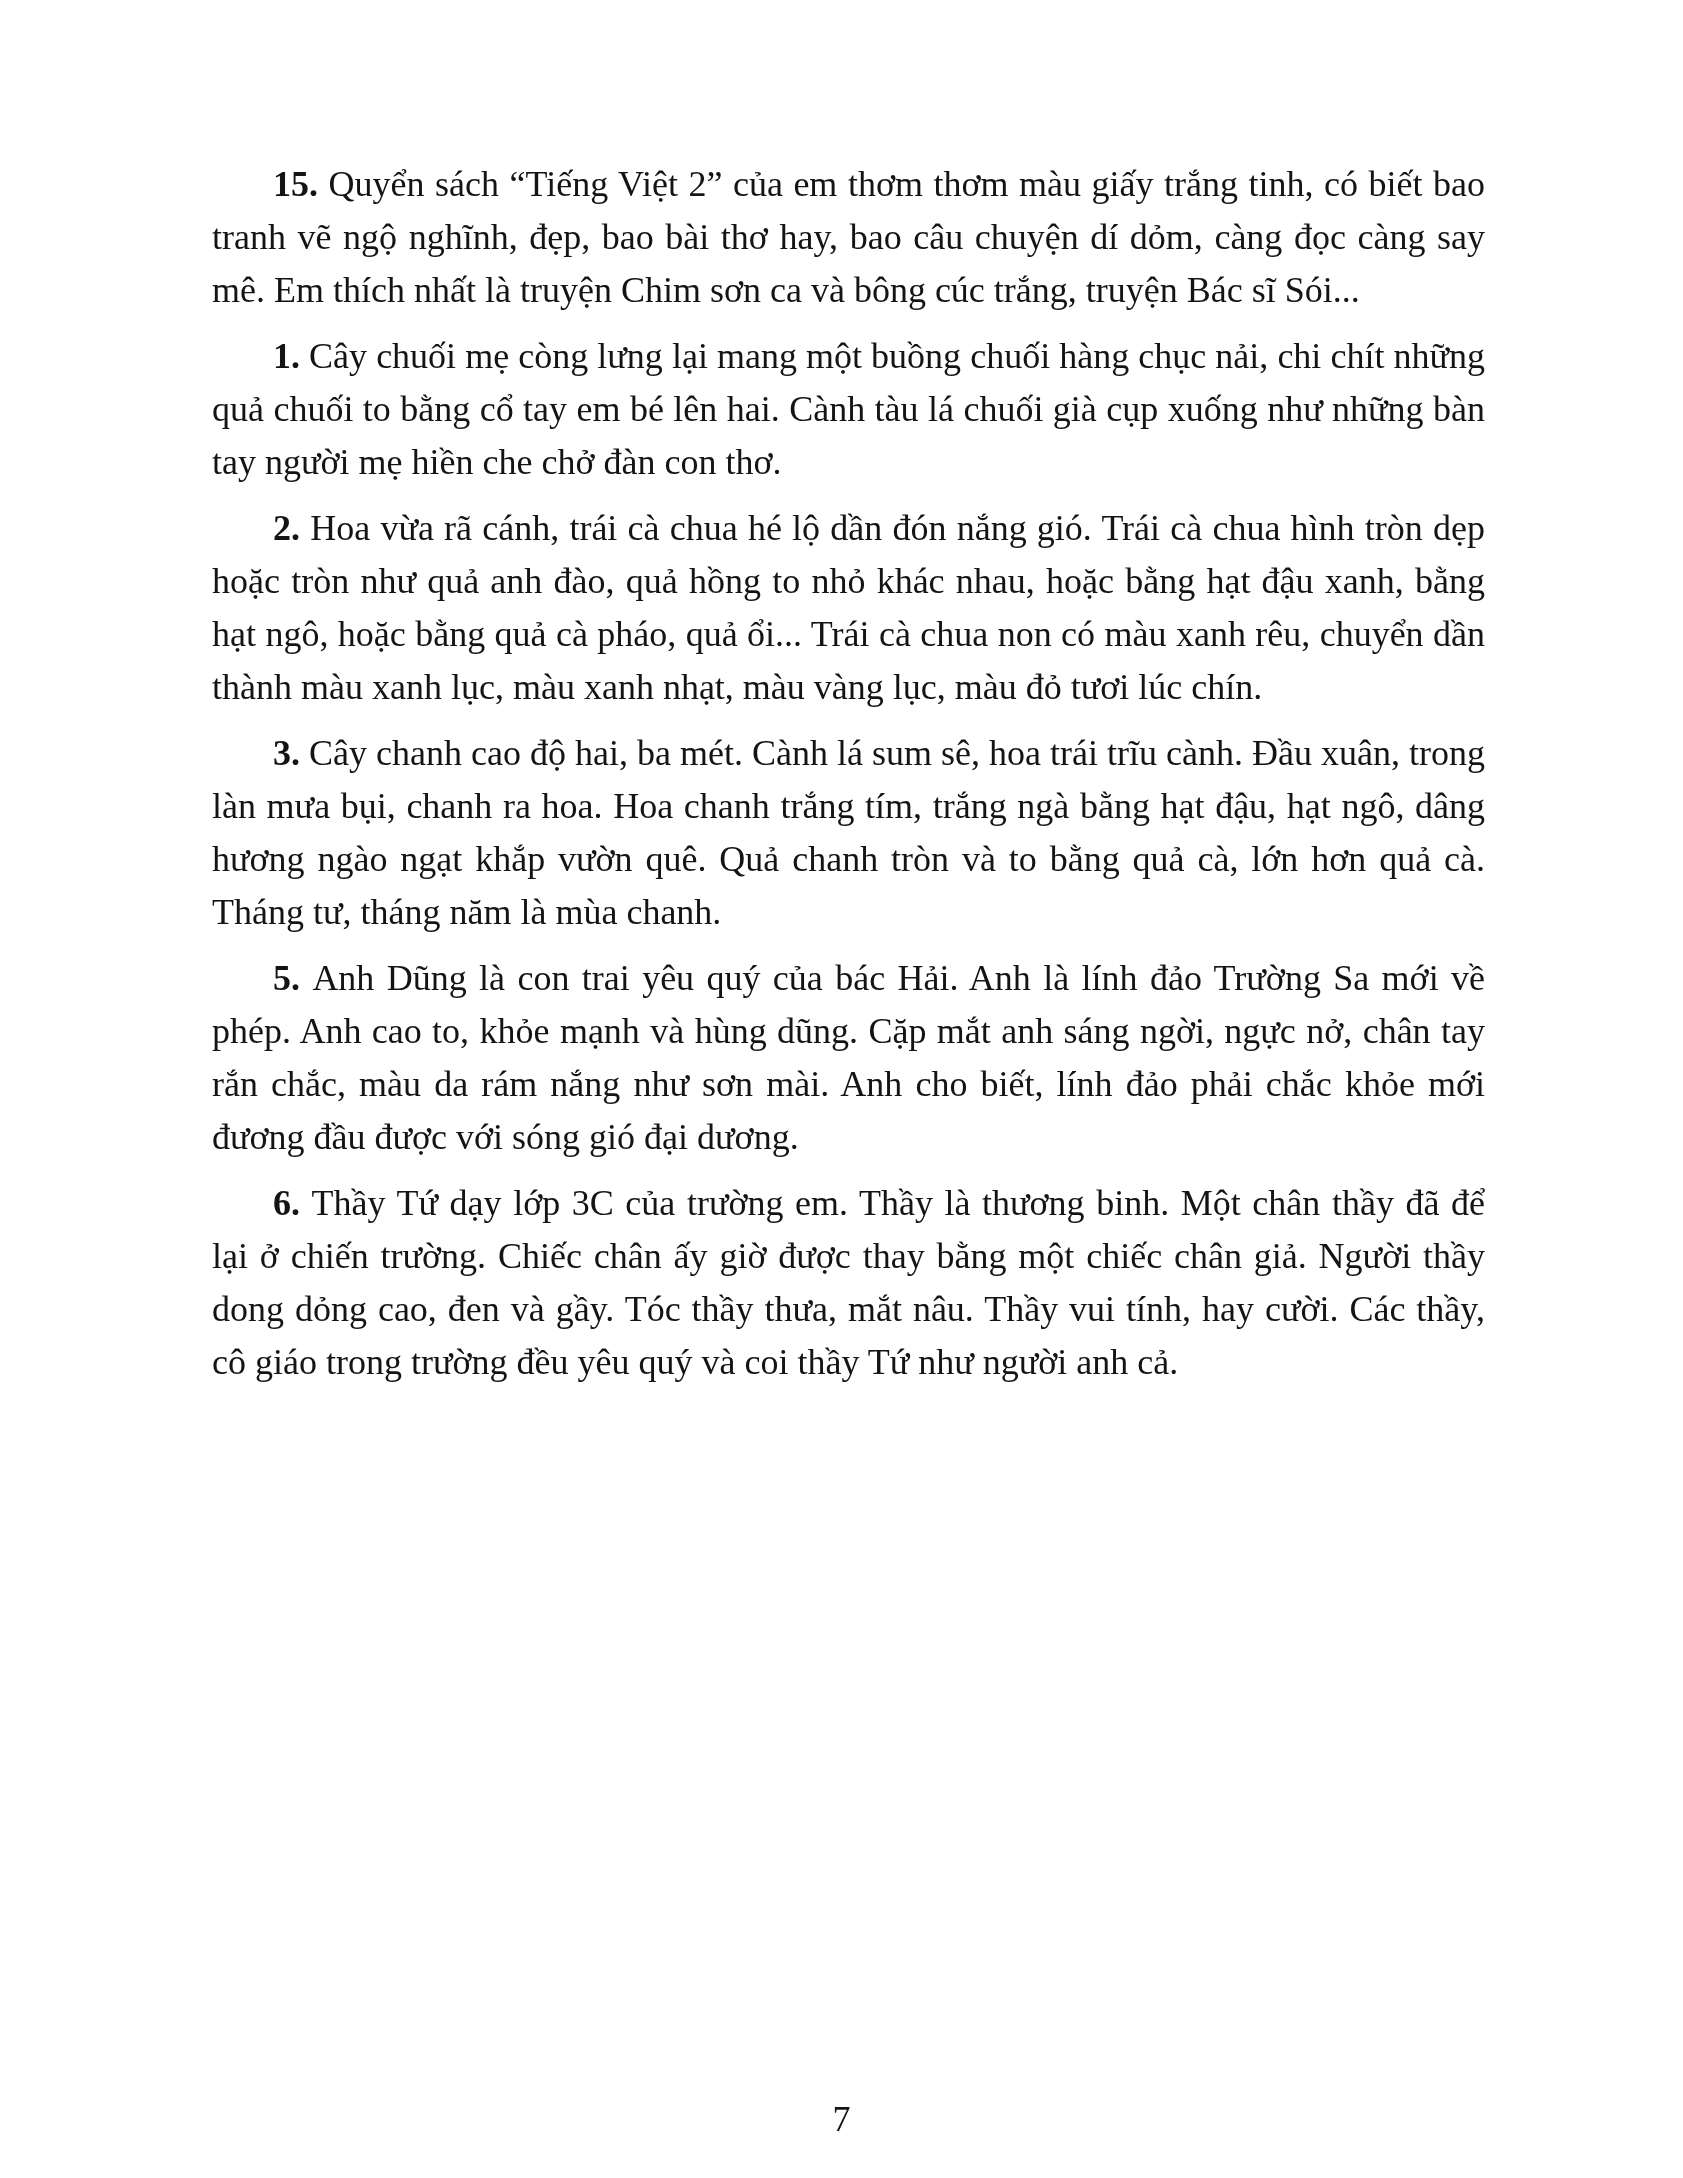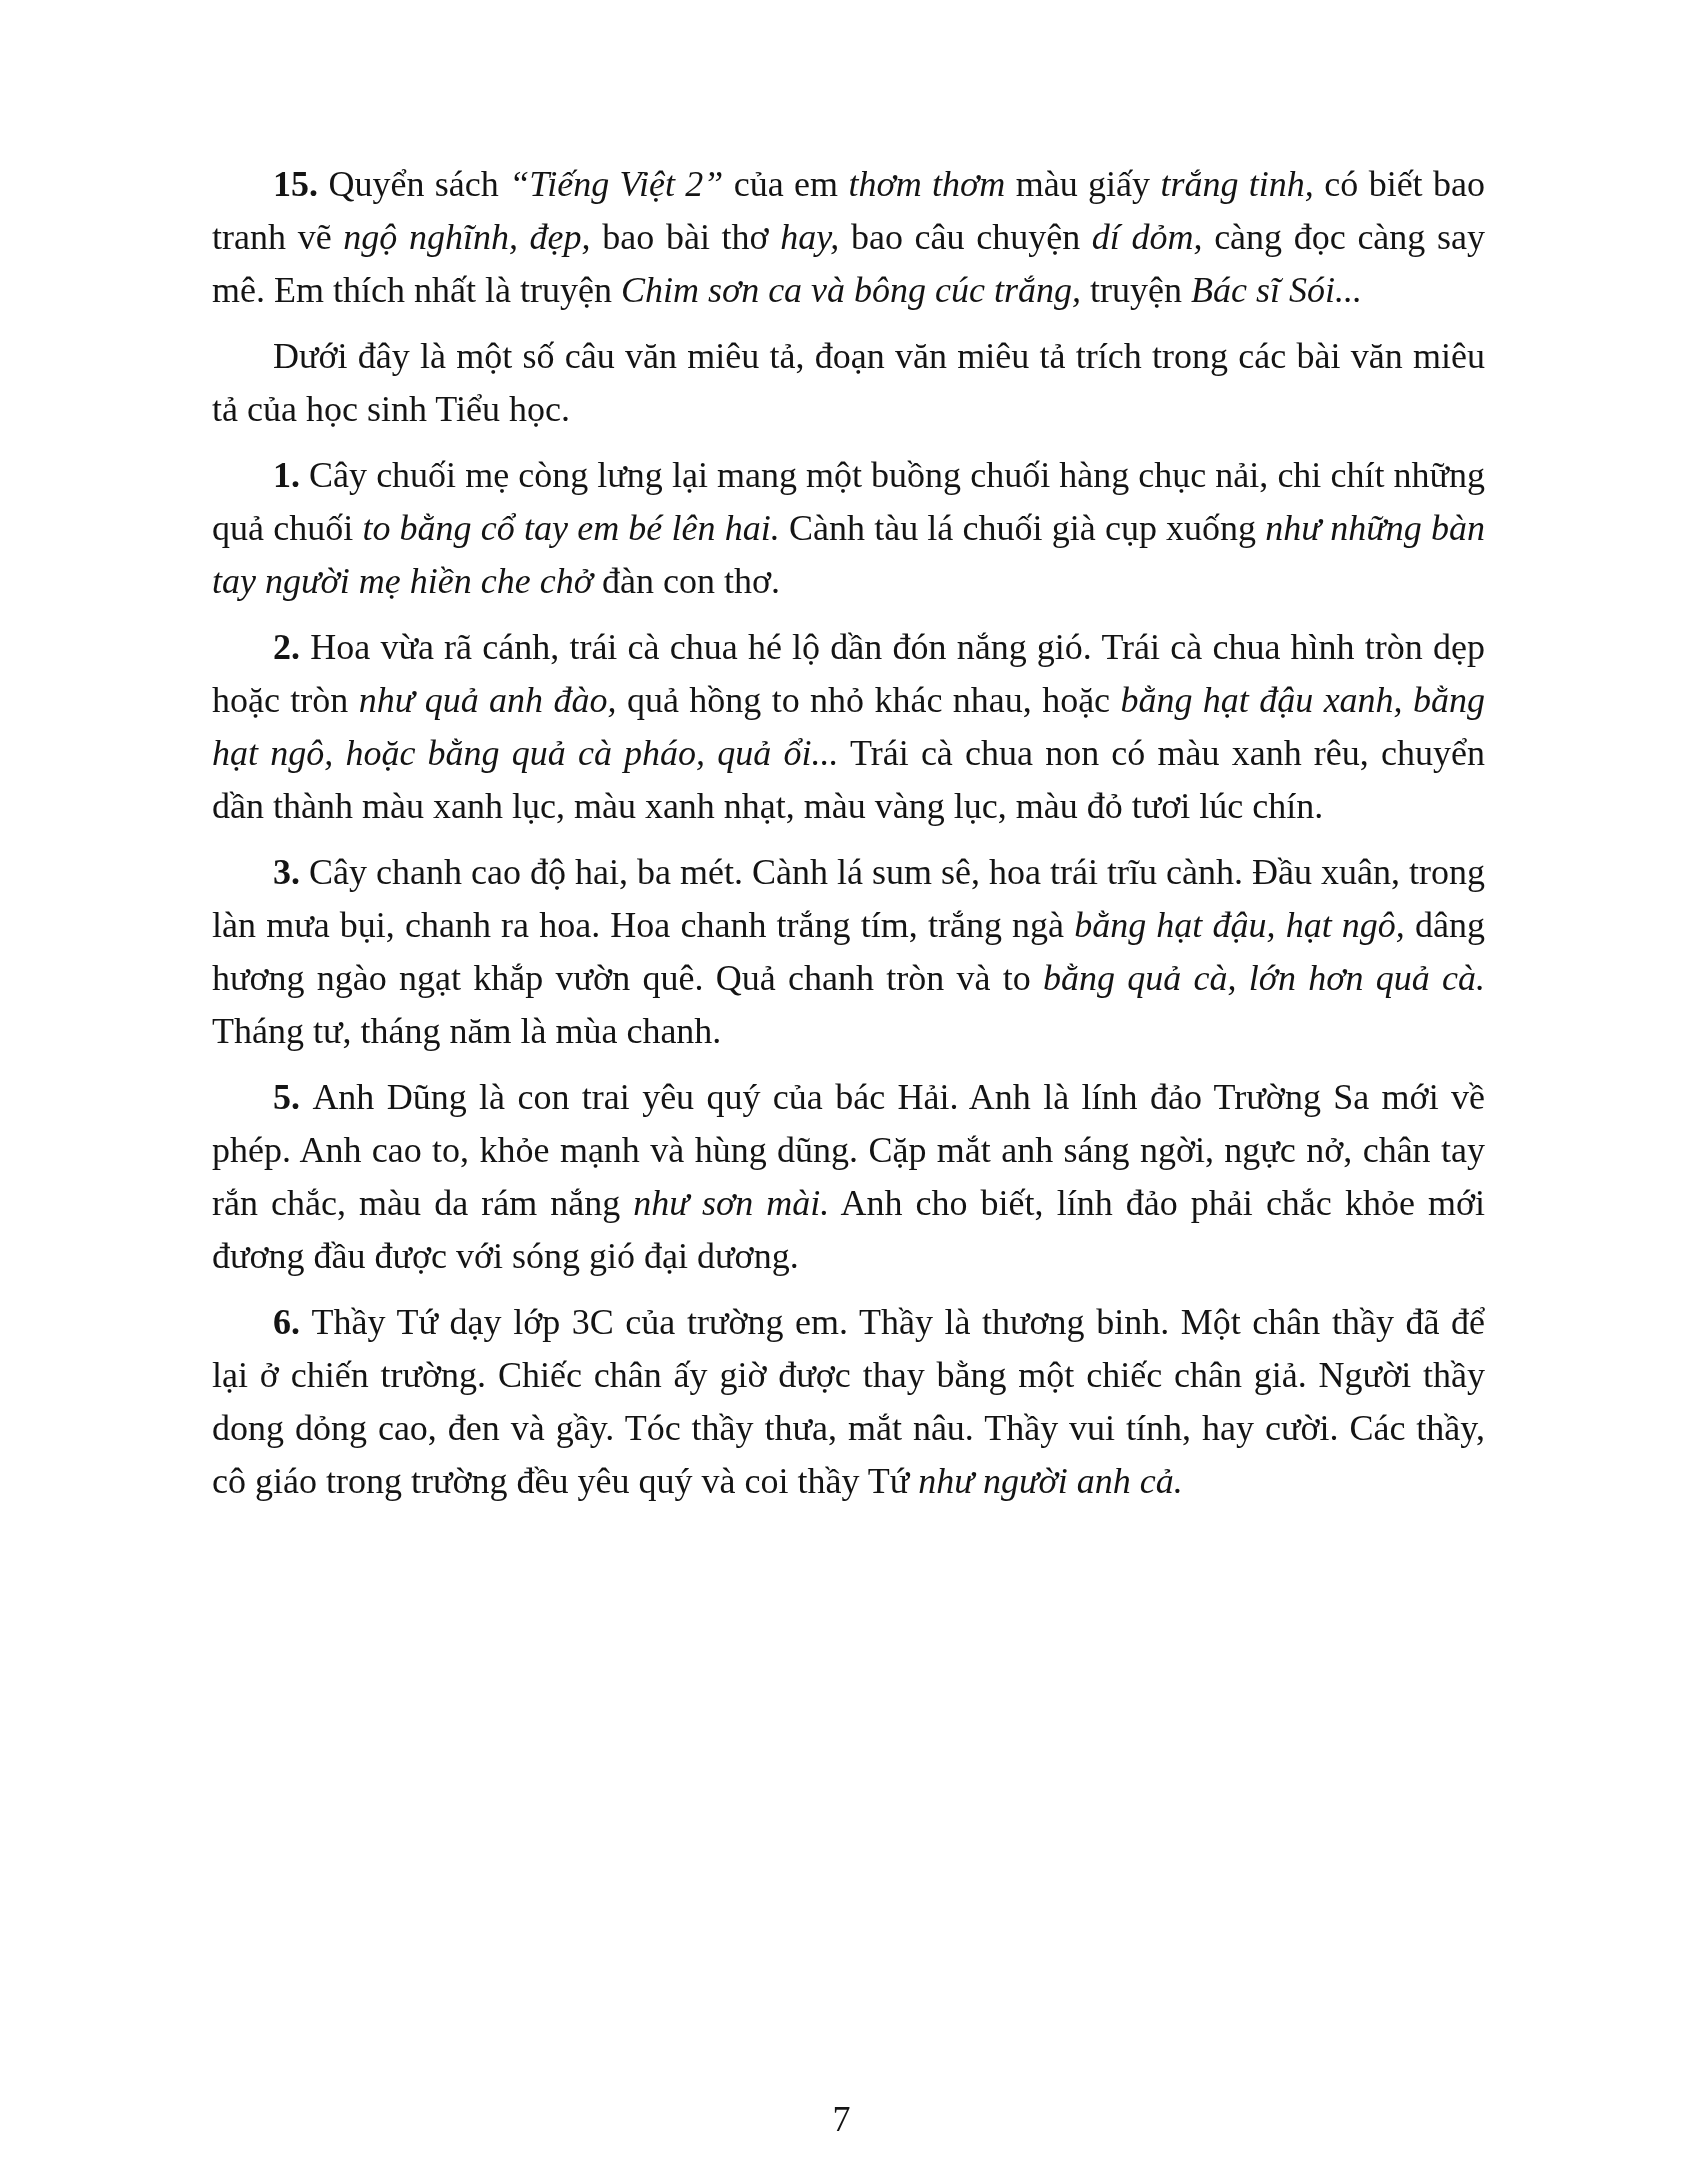--- a/index.html
+++ b/index.html
@@ -33,39 +33,38 @@
     margin: 0 0 13px 0;
   }
   .para {
     text-indent: 61px;
   }
   .heading {
     font-weight: bold;
     text-indent: 0;
   }
   .seg-b { font-weight: bold; }
-  .seg-i { font-style: italic; }
+  .seg-i { }
   .page-number {
     position: absolute;
     left: 0;
     right: 0;
     top: 2097px;
     text-align: center;
     font-size: 36px;
     line-height: 44px;
     color: #141414;
   }
 </style>
 </head>
 <body>
 
 <div class="page">
   <div class="doc">
       <p class="para"><span class="seg-b">15. </span><span>Quyển sách </span><span class="seg-i">“Tiếng Việt 2”</span><span> của em </span><span class="seg-i">thơm thơm</span><span> màu giấy </span><span class="seg-i">trắng tinh,</span><span> có biết bao tranh vẽ </span><span class="seg-i">ngộ nghĩnh, đẹp,</span><span> bao bài thơ </span><span class="seg-i">hay,</span><span> bao câu chuyện </span><span class="seg-i">dí dỏm,</span><span> càng đọc càng say mê. Em thích nhất là truyện </span><span class="seg-i">Chim sơn ca và bông cúc trắng,</span><span> truyện </span><span class="seg-i">Bác sĩ Sói...</span></p>
-      <p class="para"><span>Dưới đây là một số câu văn miêu tả, đoạn văn miêu tả trích trong các bài văn miêu tả của học sinh Tiểu học.</span></p>
       <p class="para"><span class="seg-b">1. </span><span>Cây chuối mẹ còng lưng lại mang một buồng chuối hàng chục nải, chi chít những quả chuối </span><span class="seg-i">to bằng cổ tay em bé lên hai.</span><span> Cành tàu lá chuối già cụp xuống </span><span class="seg-i">như những bàn tay người mẹ hiền che chở</span><span> đàn con thơ.</span></p>
       <p class="para"><span class="seg-b">2. </span><span>Hoa vừa rã cánh, trái cà chua hé lộ dần đón nắng gió. Trái cà chua hình tròn dẹp hoặc tròn </span><span class="seg-i">như quả anh đào,</span><span> quả hồng to nhỏ khác nhau, hoặc </span><span class="seg-i">bằng hạt đậu xanh, bằng hạt ngô, hoặc bằng quả cà pháo, quả ổi...</span><span> Trái cà chua non có màu xanh rêu, chuyển dần thành màu xanh lục, màu xanh nhạt, màu vàng lục, màu đỏ tươi lúc chín.</span></p>
       <p class="para"><span class="seg-b">3. </span><span>Cây chanh cao độ hai, ba mét. Cành lá sum sê, hoa trái trĩu cành. Đầu xuân, trong làn mưa bụi, chanh ra hoa. Hoa chanh trắng tím, trắng ngà </span><span class="seg-i">bằng hạt đậu, hạt ngô,</span><span> dâng hương ngào ngạt khắp vườn quê. Quả chanh tròn và to </span><span class="seg-i">bằng quả cà, lớn hơn quả cà.</span><span> Tháng tư, tháng năm là mùa chanh.</span></p>
       <p class="para"><span class="seg-b">5. </span><span>Anh Dũng là con trai yêu quý của bác Hải. Anh là lính đảo Trường Sa mới về phép. Anh cao to, khỏe mạnh và hùng dũng. Cặp mắt anh sáng ngời, ngực nở, chân tay rắn chắc, màu da rám nắng </span><span class="seg-i">như sơn mài.</span><span> Anh cho biết, lính đảo phải chắc khỏe mới đương đầu được với sóng gió đại dương.</span></p>
       <p class="para"><span class="seg-b">6. </span><span>Thầy Tứ dạy lớp 3C của trường em. Thầy là thương binh. Một chân thầy đã để lại ở chiến trường. Chiếc chân ấy giờ được thay bằng một chiếc chân giả. Người thầy dong dỏng cao, đen và gầy. Tóc thầy thưa, mắt nâu. Thầy vui tính, hay cười. Các thầy, cô giáo trong trường đều yêu quý và coi thầy Tứ </span><span class="seg-i">như người anh cả.</span></p>
     </div>
   <div class="page-number">7</div>
 </div>
 
 

